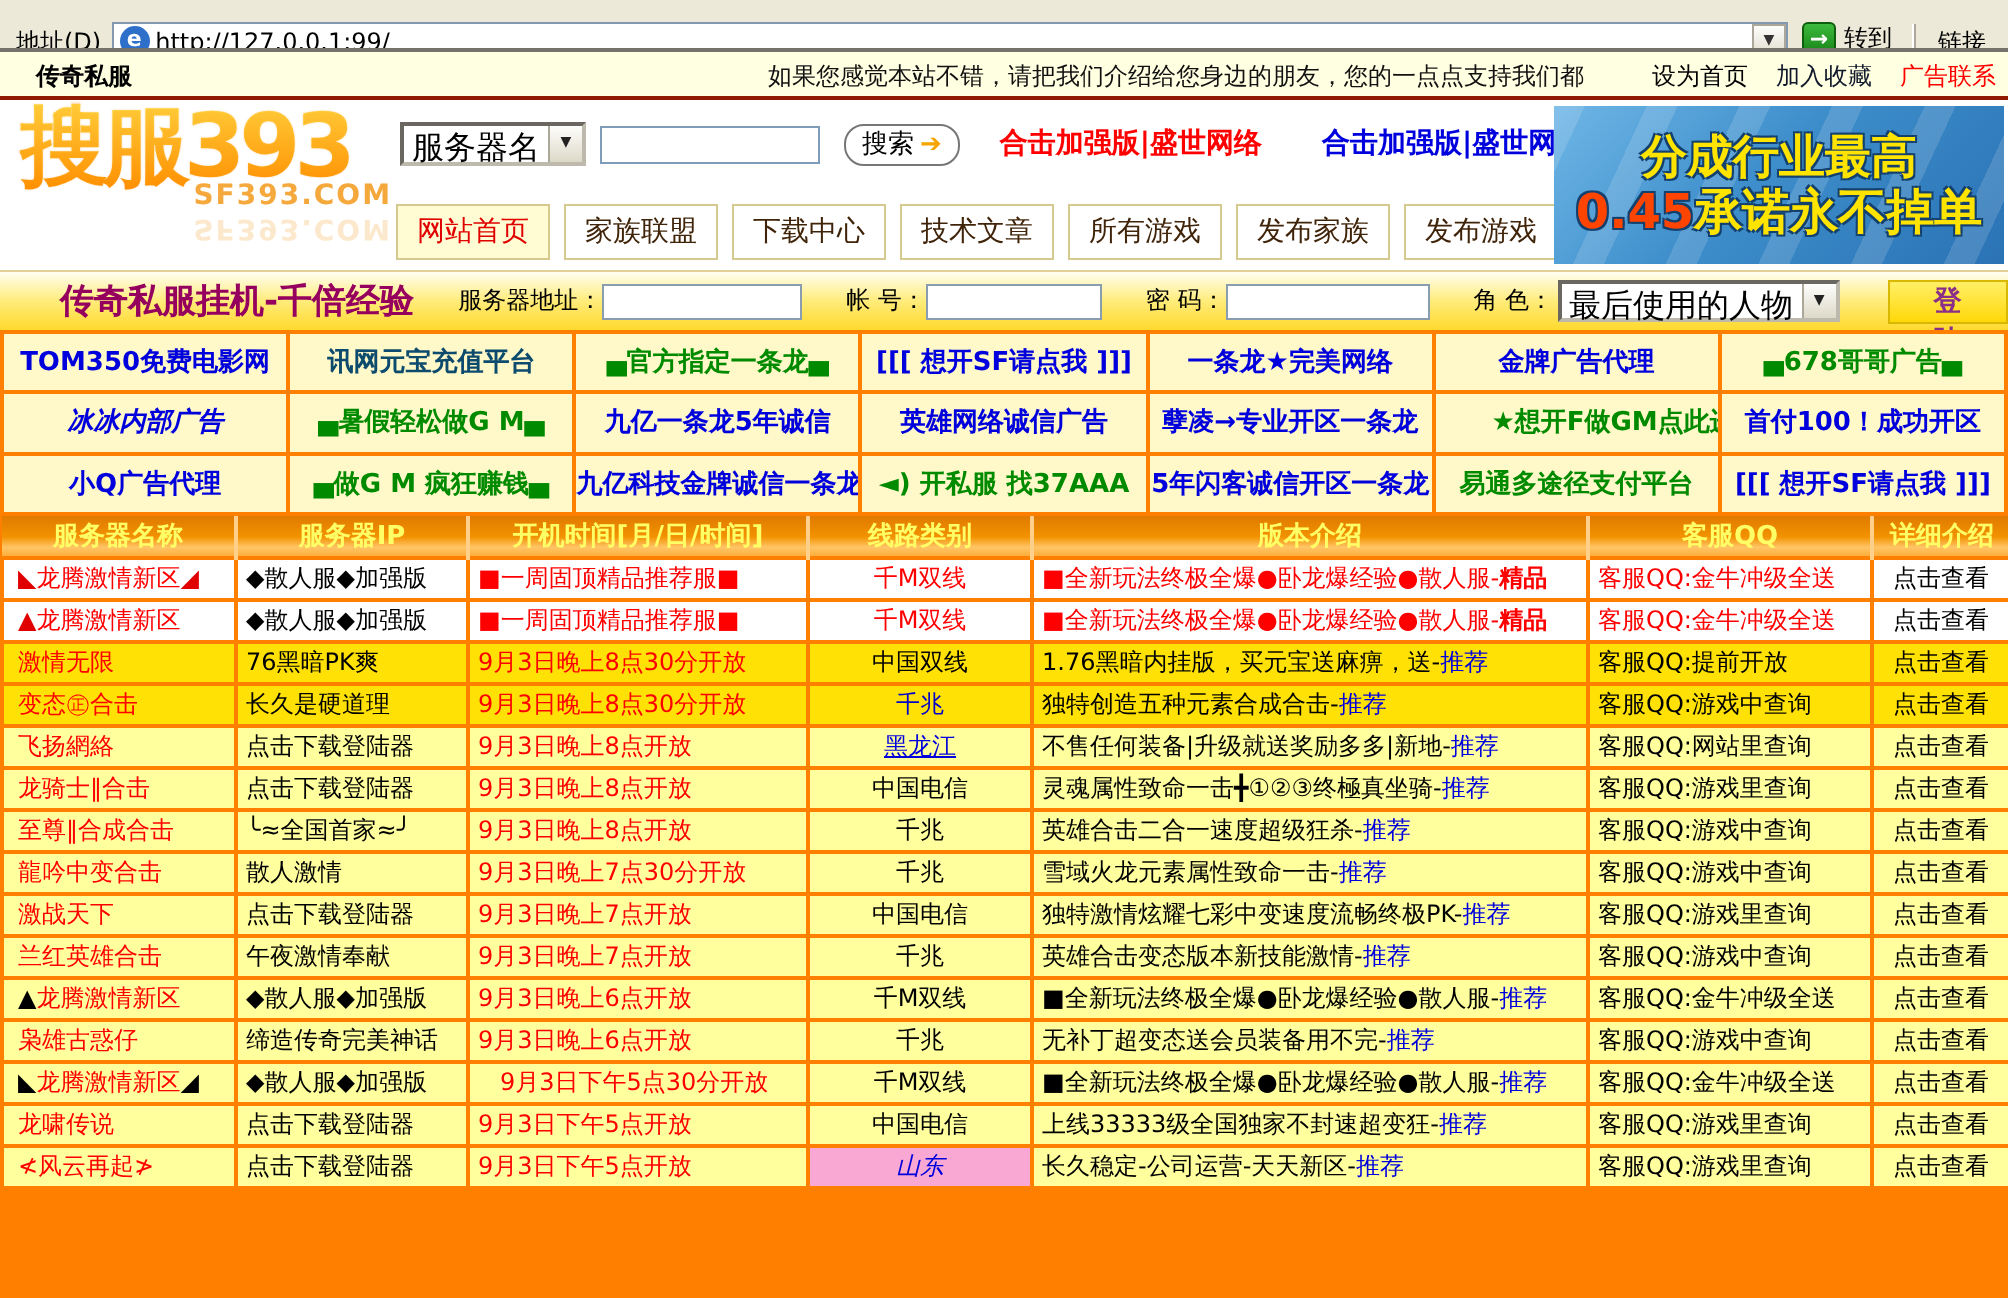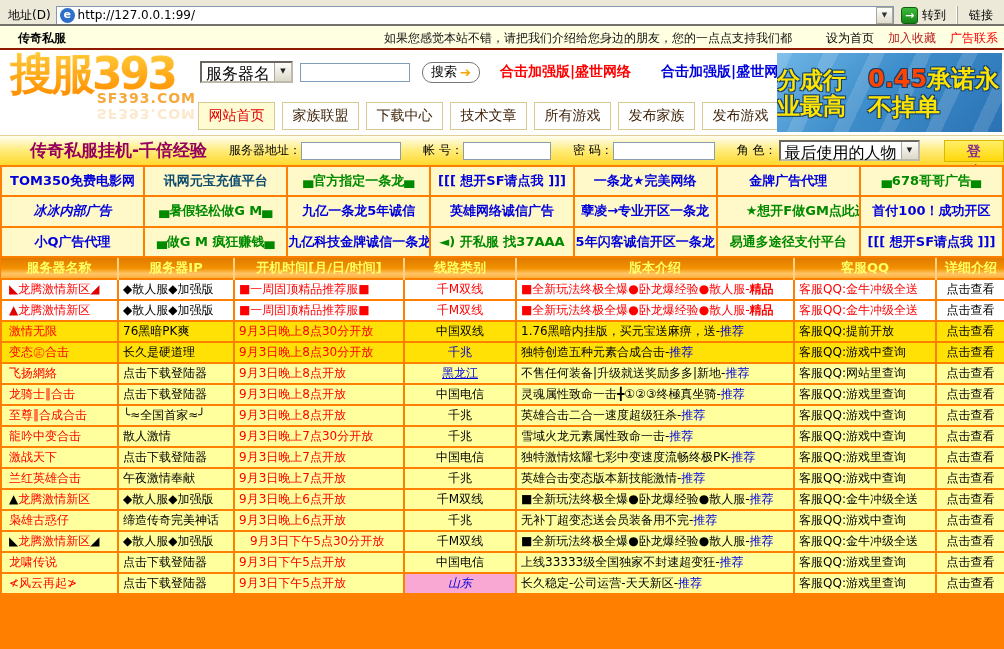--- a/index.html
+++ b/index.html
@@ -3,21 +3,21 @@
 <meta charset="utf-8">
 <style>
   * { margin:0; padding:0; box-sizing:border-box; }
   html,body { background:#888; }
   #screen {
     position:relative; width:1004px; height:649px; overflow:hidden;
     background:#FF8000; font-family:"DejaVu Sans","Liberation Sans",sans-serif;
   }
   
   .address-bar{position:absolute;top:0;left:0;width:1004px;height:31px;background:#ECE9D8;
-    border-bottom:1px solid #ACA899;display:flex;align-items:center;padding:0 3px;font-size:12px;}
+    border-bottom:1px solid #ACA899;display:flex;align-items:flex-end;padding:0 3px;font-size:12px;}
   .addr-label{padding:0 5px;color:#000;white-space:nowrap;}
   .addr-field{flex:1;display:flex;align-items:center;height:19px;background:#fff;
     border:1px solid #8498B0;}
   .ie-icon{width:15px;height:15px;margin:0 3px;border-radius:50%;
     background:#2E6FC9;color:#fff;font-weight:bold;font-size:11px;line-height:14px;text-align:center;}
   .url-text{flex:1;border:0;outline:0;font-size:12px;font-family:"DejaVu Sans",sans-serif;color:#000;background:transparent;}
   .addr-drop{width:17px;height:17px;background:linear-gradient(#FDFDFB,#E0DCCB);
     border:1px solid #ACA899;font-size:7px;line-height:15px;text-align:center;color:#333;}
   .go-btn{display:flex;align-items:center;gap:4px;padding:0 7px;height:21px;white-space:nowrap;}
   .go-icon{width:17px;height:17px;background:linear-gradient(#3DBA3D,#168316);border:1px solid #0E5E0E;
@@ -53,21 +53,21 @@
   .search-btn{margin-left:12px;height:21px;border:1px solid #777;border-radius:10px;background:#fff;
     font-size:13px;padding:0 8px;display:flex;align-items:center;gap:3px;cursor:pointer;}
   .search-arrow{color:#F5A500;font-weight:bold;font-size:13px;}
   .promo-links{display:flex;gap:30px;margin-left:20px;font-size:14px;font-weight:bold;white-space:nowrap;}
   .promo-links span{cursor:pointer;}
   .nav-tabs{position:absolute;left:198px;top:52px;display:flex;gap:7px;}
   .tab{width:77px;height:28px;border:1px solid #D6C98F;background:#fff;display:flex;align-items:center;
     justify-content:center;font-size:14px;color:#40240A;cursor:pointer;white-space:nowrap;}
   .tab.active{background:#FFFBD2;color:#E00000;}
   .banner{position:absolute;left:777px;top:3px;width:225px;height:79px;cursor:pointer;
-    display:flex;flex-direction:row;align-items:center;justify-content:center;overflow:hidden;}
+    display:flex;flex-direction:column;align-items:center;justify-content:center;overflow:hidden;}
   .banner::after{content:"";position:absolute;inset:0;
     background:repeating-linear-gradient(115deg,rgba(255,255,255,.14) 0 14px,rgba(255,255,255,0) 14px 42px);}
   .banner-line1{font-size:23px;font-weight:bold;line-height:26px;z-index:1;
     text-shadow:1px 1px 0 #14406E,-1px 1px 0 #14406E,1px -1px 0 #14406E,-1px -1px 0 #14406E;}
   .banner-line2{font-size:24px;font-weight:bold;line-height:28px;z-index:1;
     text-shadow:1px 1px 0 #14406E,-1px 1px 0 #14406E,1px -1px 0 #14406E,-1px -1px 0 #14406E;}
 
   
   .login-bar{position:absolute;top:135px;left:0;width:1004px;height:30px;
     background:linear-gradient(#FFFEF2,#FFEC7A 50%,#FFD92E);border-top:1px solid #E2D097;
@@ -120,21 +120,21 @@
     <span class="bar-sep"></span>
     <span class="links-label">链接</span>
   </div>
   <div class="window-edge"></div>
 
   <div class="site-topbar">
     <span class="site-name">传奇私服</span>
     <span class="site-notice">如果您感觉本站不错，请把我们介绍给您身边的朋友，您的一点点支持我们都</span>
     <span class="topbar-links">
         <span style="color: rgb(0, 0, 0);">设为首页</span>
-        <span style="color: #b91c1c; font-family: Liberation Serif, serif;">加入收藏</span>
+        <span style="color: #0f172a; font-family: Liberation Serif, serif;">加入收藏</span>
         <span style="color: rgb(255, 0, 0);">广告联系</span>
       </span>
   </div>
 
   <div class="header">
     <div class="logo">
       <div class="logo-main">搜服393</div>
       <div class="logo-sub">SF393.COM</div>
       <div class="logo-reflect">SF393.COM</div>
     </div>

